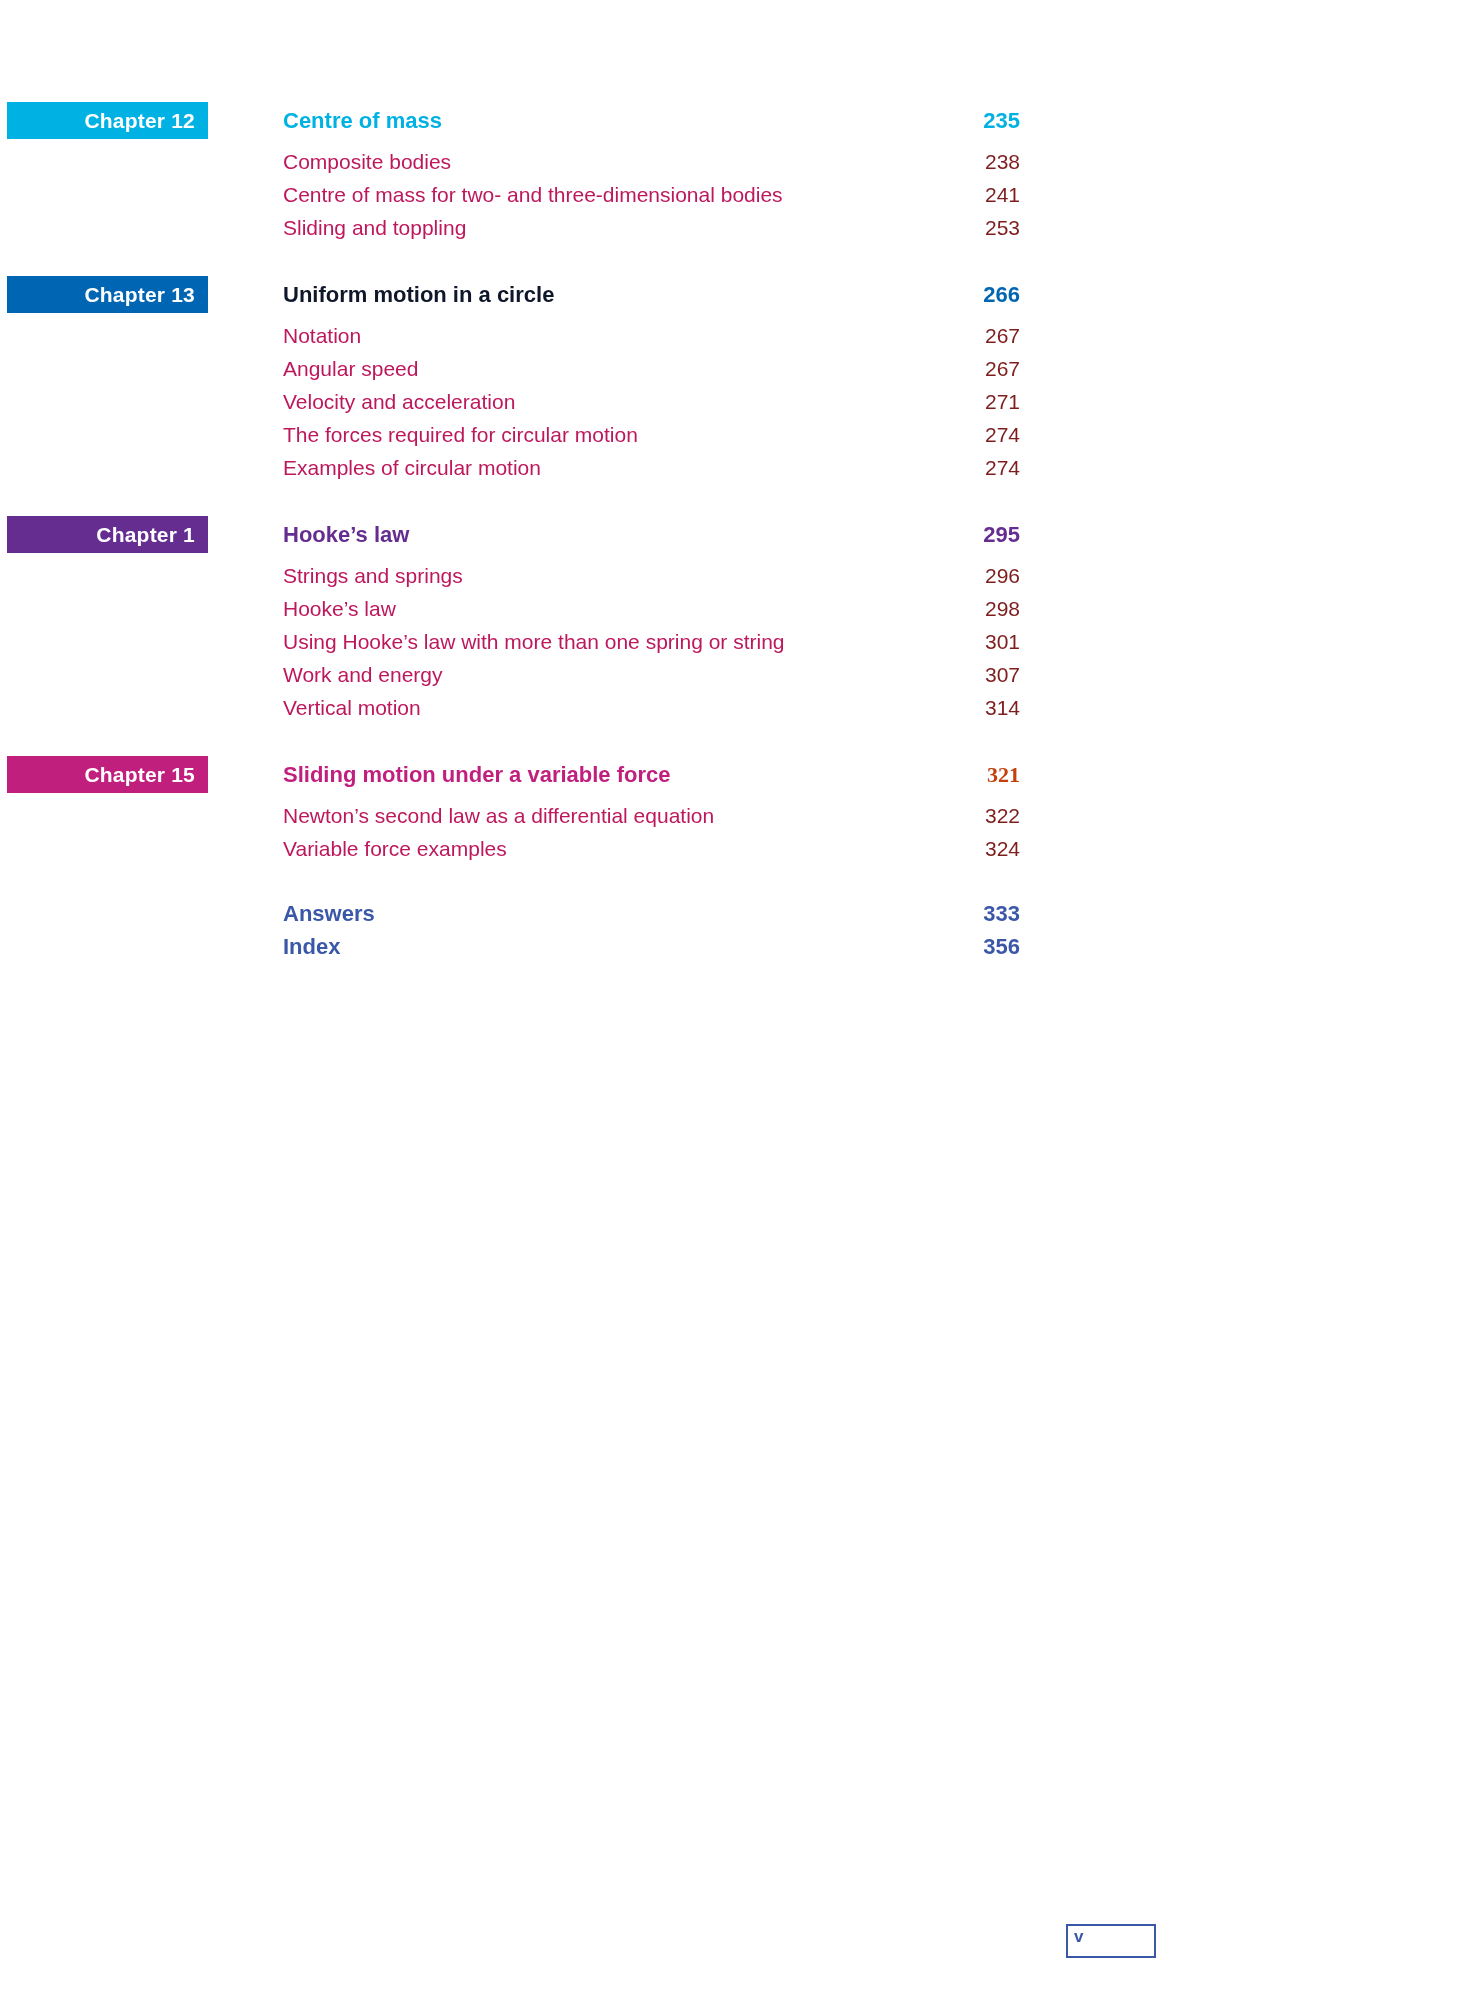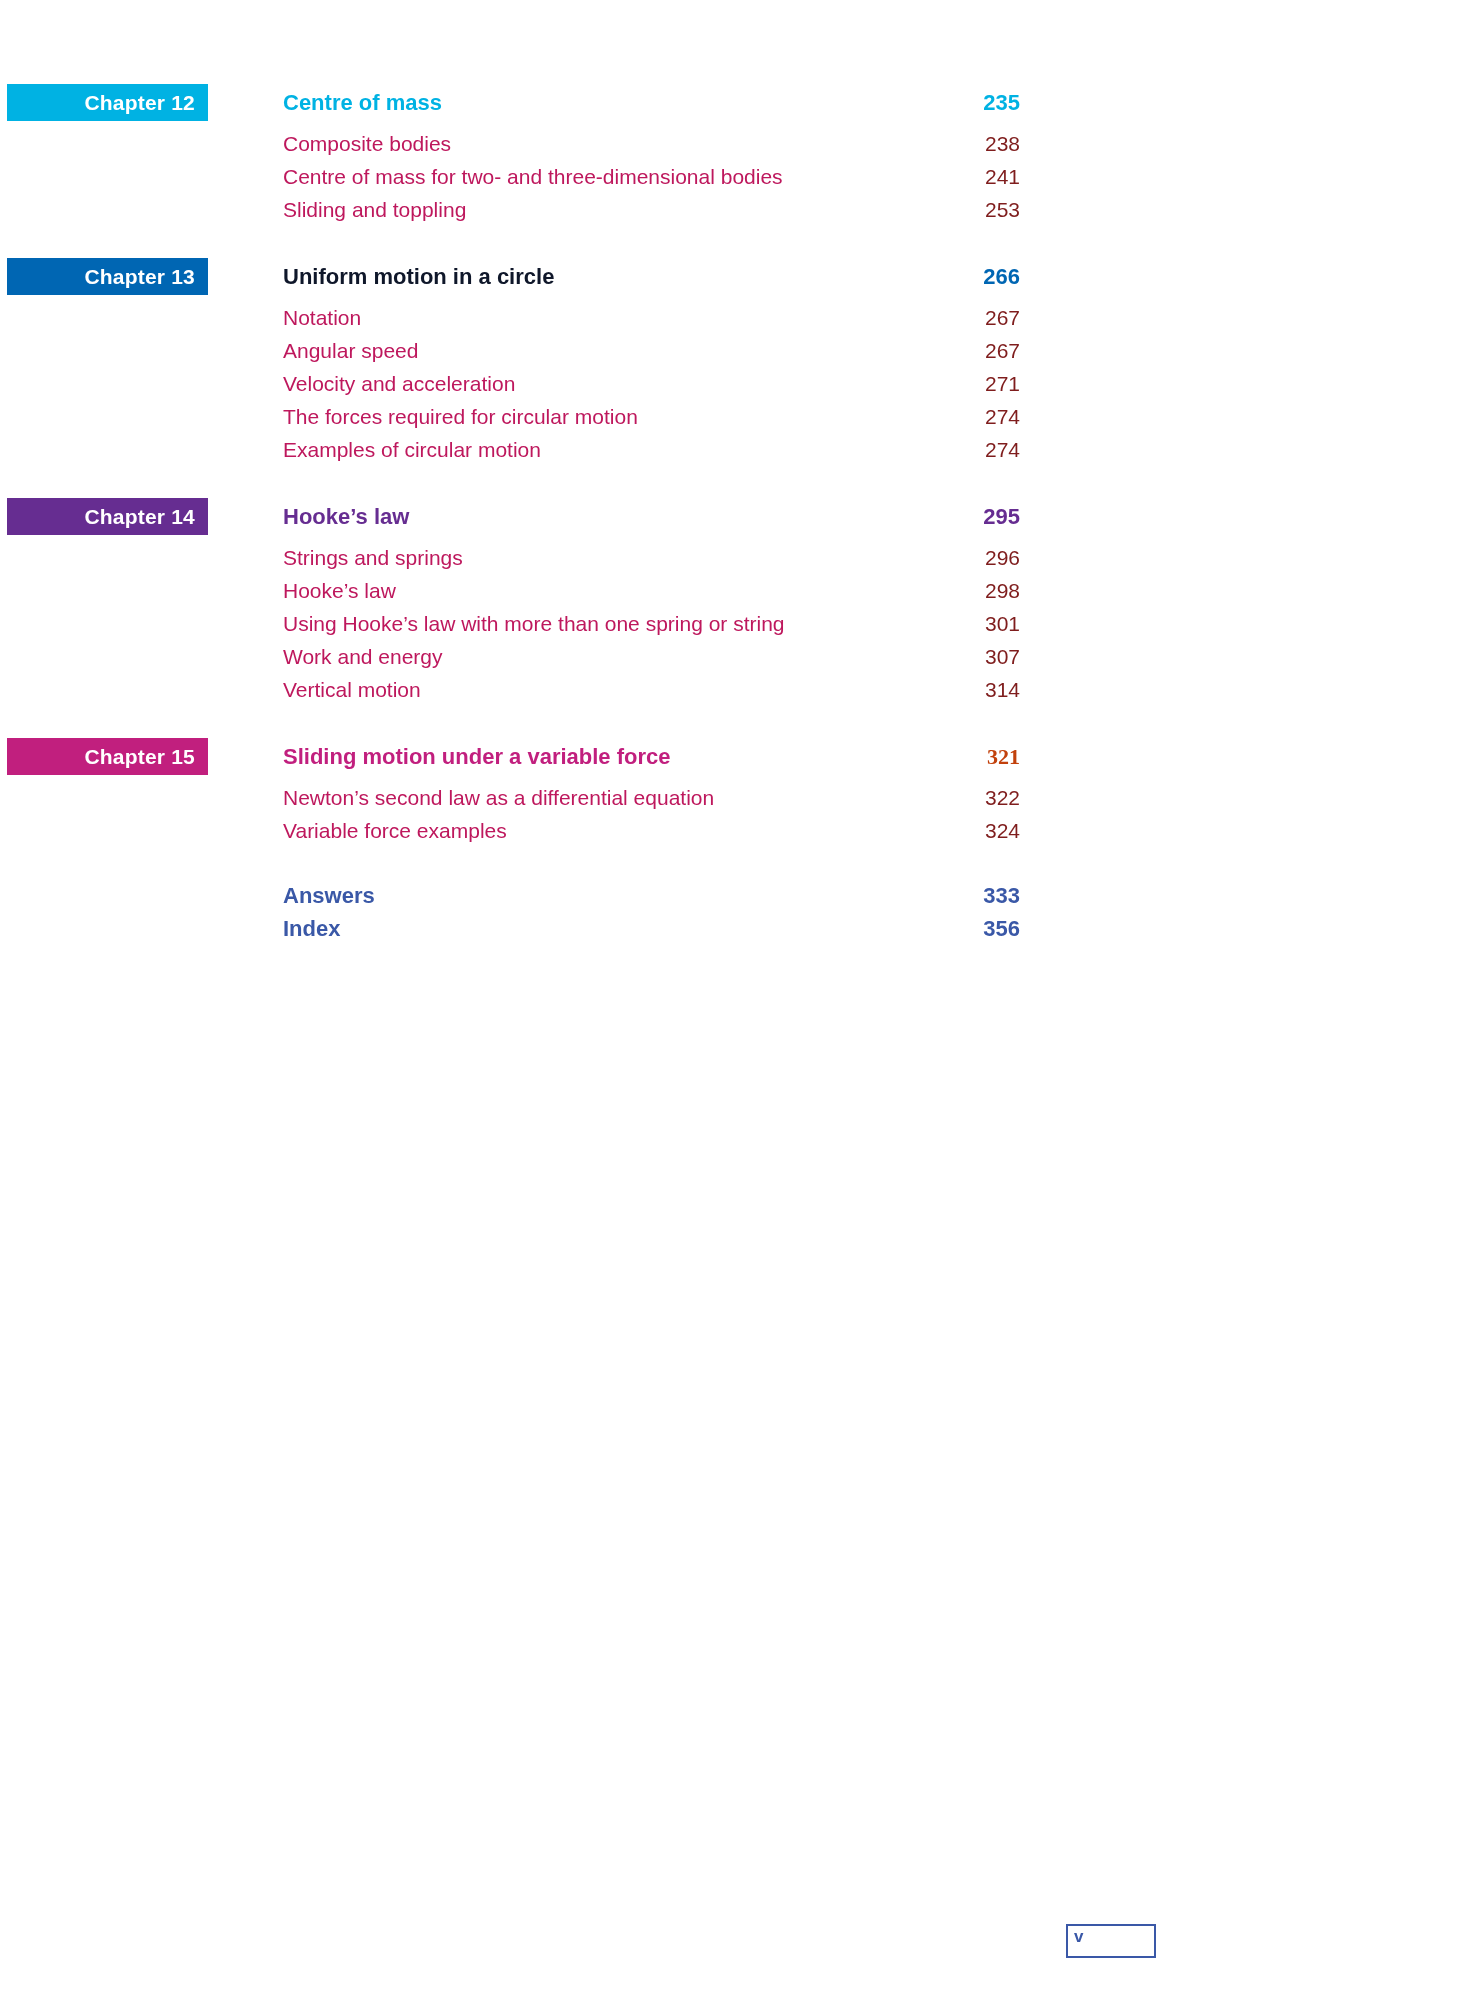--- a/index.html
+++ b/index.html
@@ -8,21 +8,21 @@
     width: 1479px;
     height: 1994px;
     position: relative;
     font-family: "Liberation Sans", sans-serif;
     color: #231f20;
     overflow: hidden;
   }
   .toc {
     position: absolute;
     left: 7px;
-    top: 84px;
+    top: 102px;
     width: 1013px;
   }
   .chapter { margin-bottom: 32px; }
   .row {
     display: flex;
     align-items: baseline;
   }
   .title-row { align-items: center; margin-bottom: 6px; }
   .badge {
     flex: 0 0 201px;
@@ -135,21 +135,21 @@
     </div>
     <div class="row entry-row">
       <div class="spacer"></div>
       <div class="entry-label">Examples of circular motion</div>
       <div class="pagenum">274</div>
     </div>
   </section>
 
   <section class="chapter">
     <div class="row title-row">
-      <div class="badge" style="background-color: rgb(102, 45, 145);">Chapter 14</div>
+      <div class="badge" style="background-color: rgb(102, 45, 145);">Chapter 1</div>
       <div class="chapter-title" style="color: rgb(102, 45, 145);">Hooke’s law</div>
       <div class="pagenum bold" style="color: rgb(102, 45, 145);">295</div>
     </div>
     <div class="row entry-row">
       <div class="spacer"></div>
       <div class="entry-label">Strings and springs</div>
       <div class="pagenum">296</div>
     </div>
     <div class="row entry-row">
       <div class="spacer"></div>

